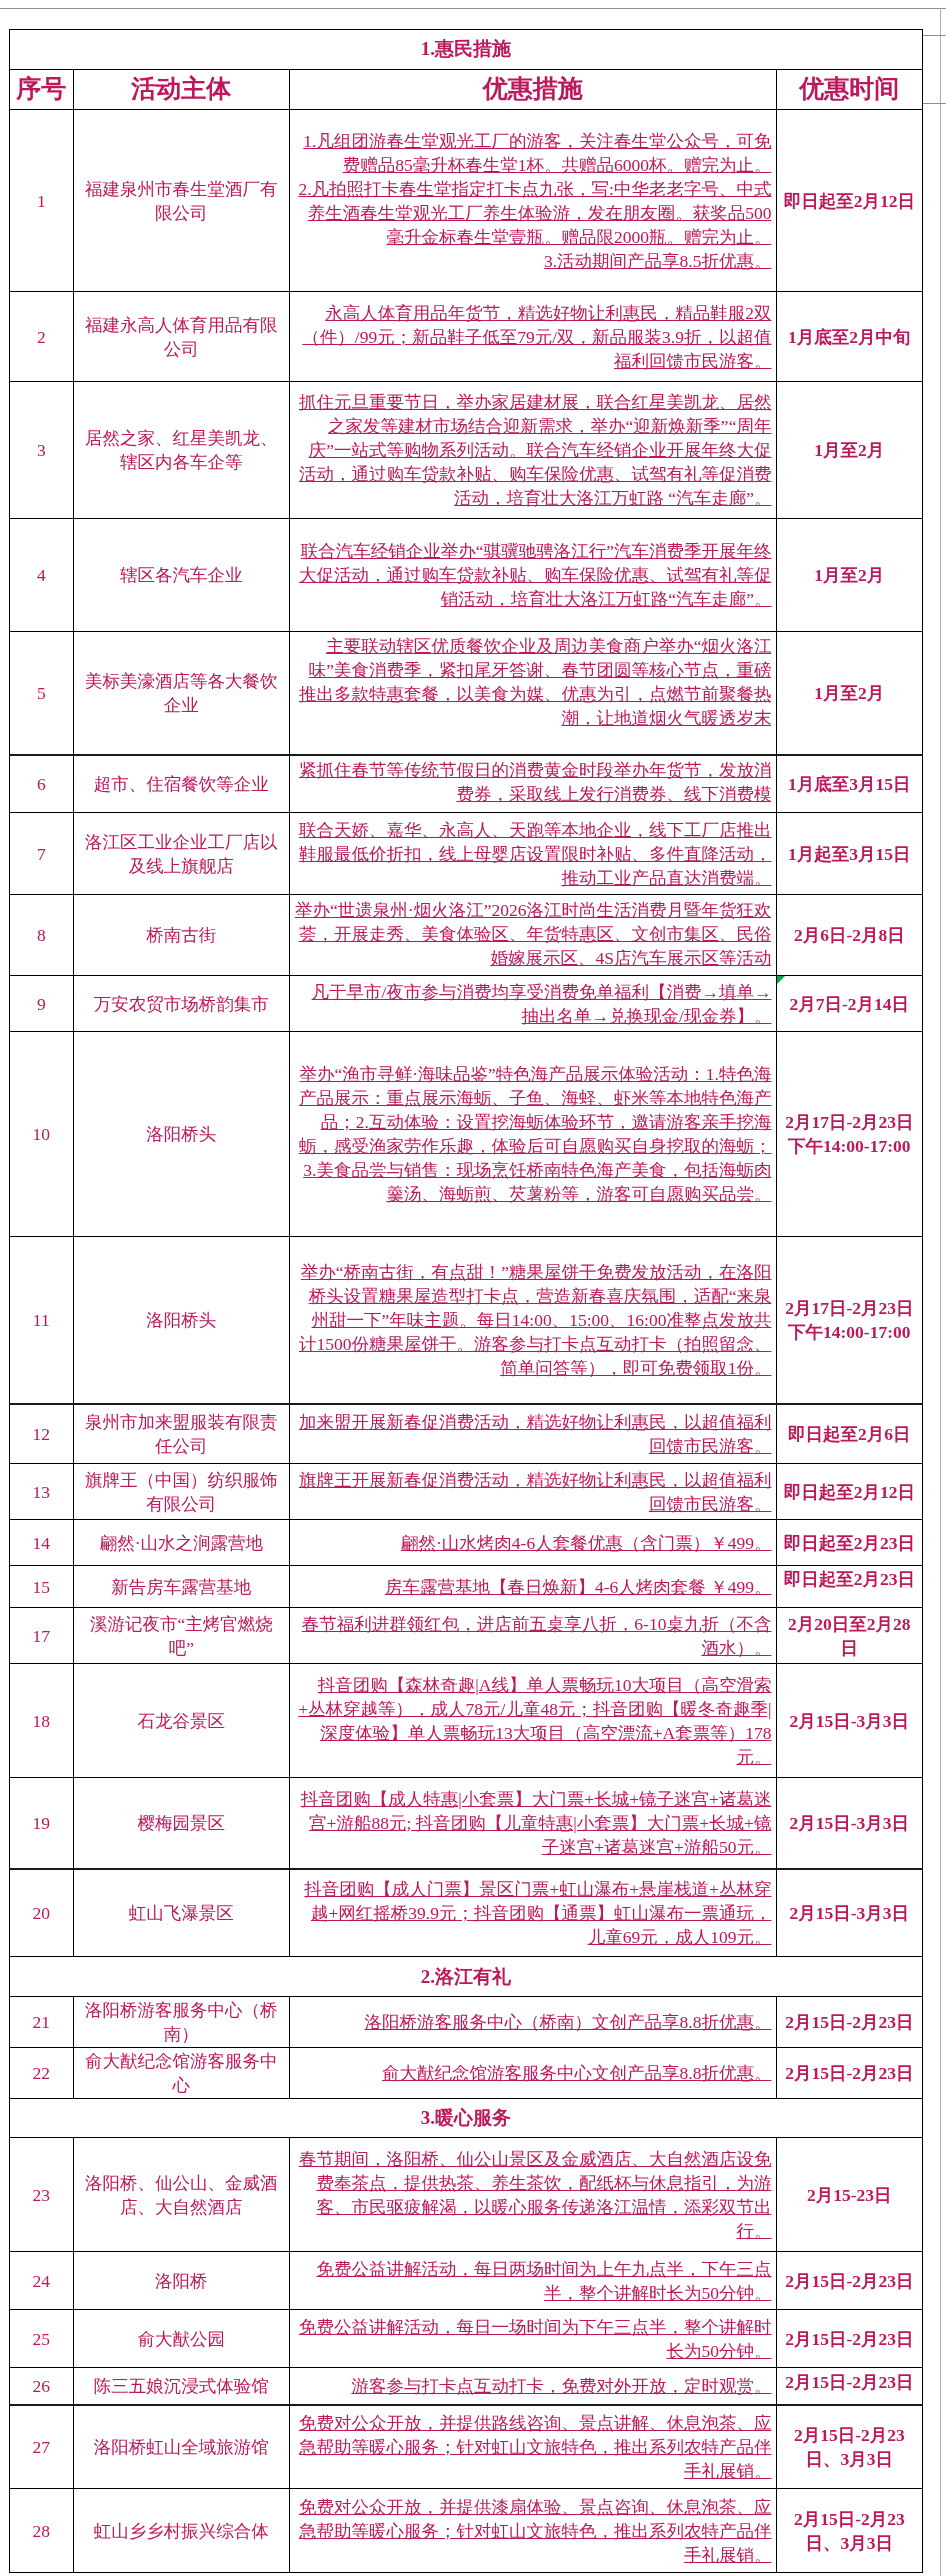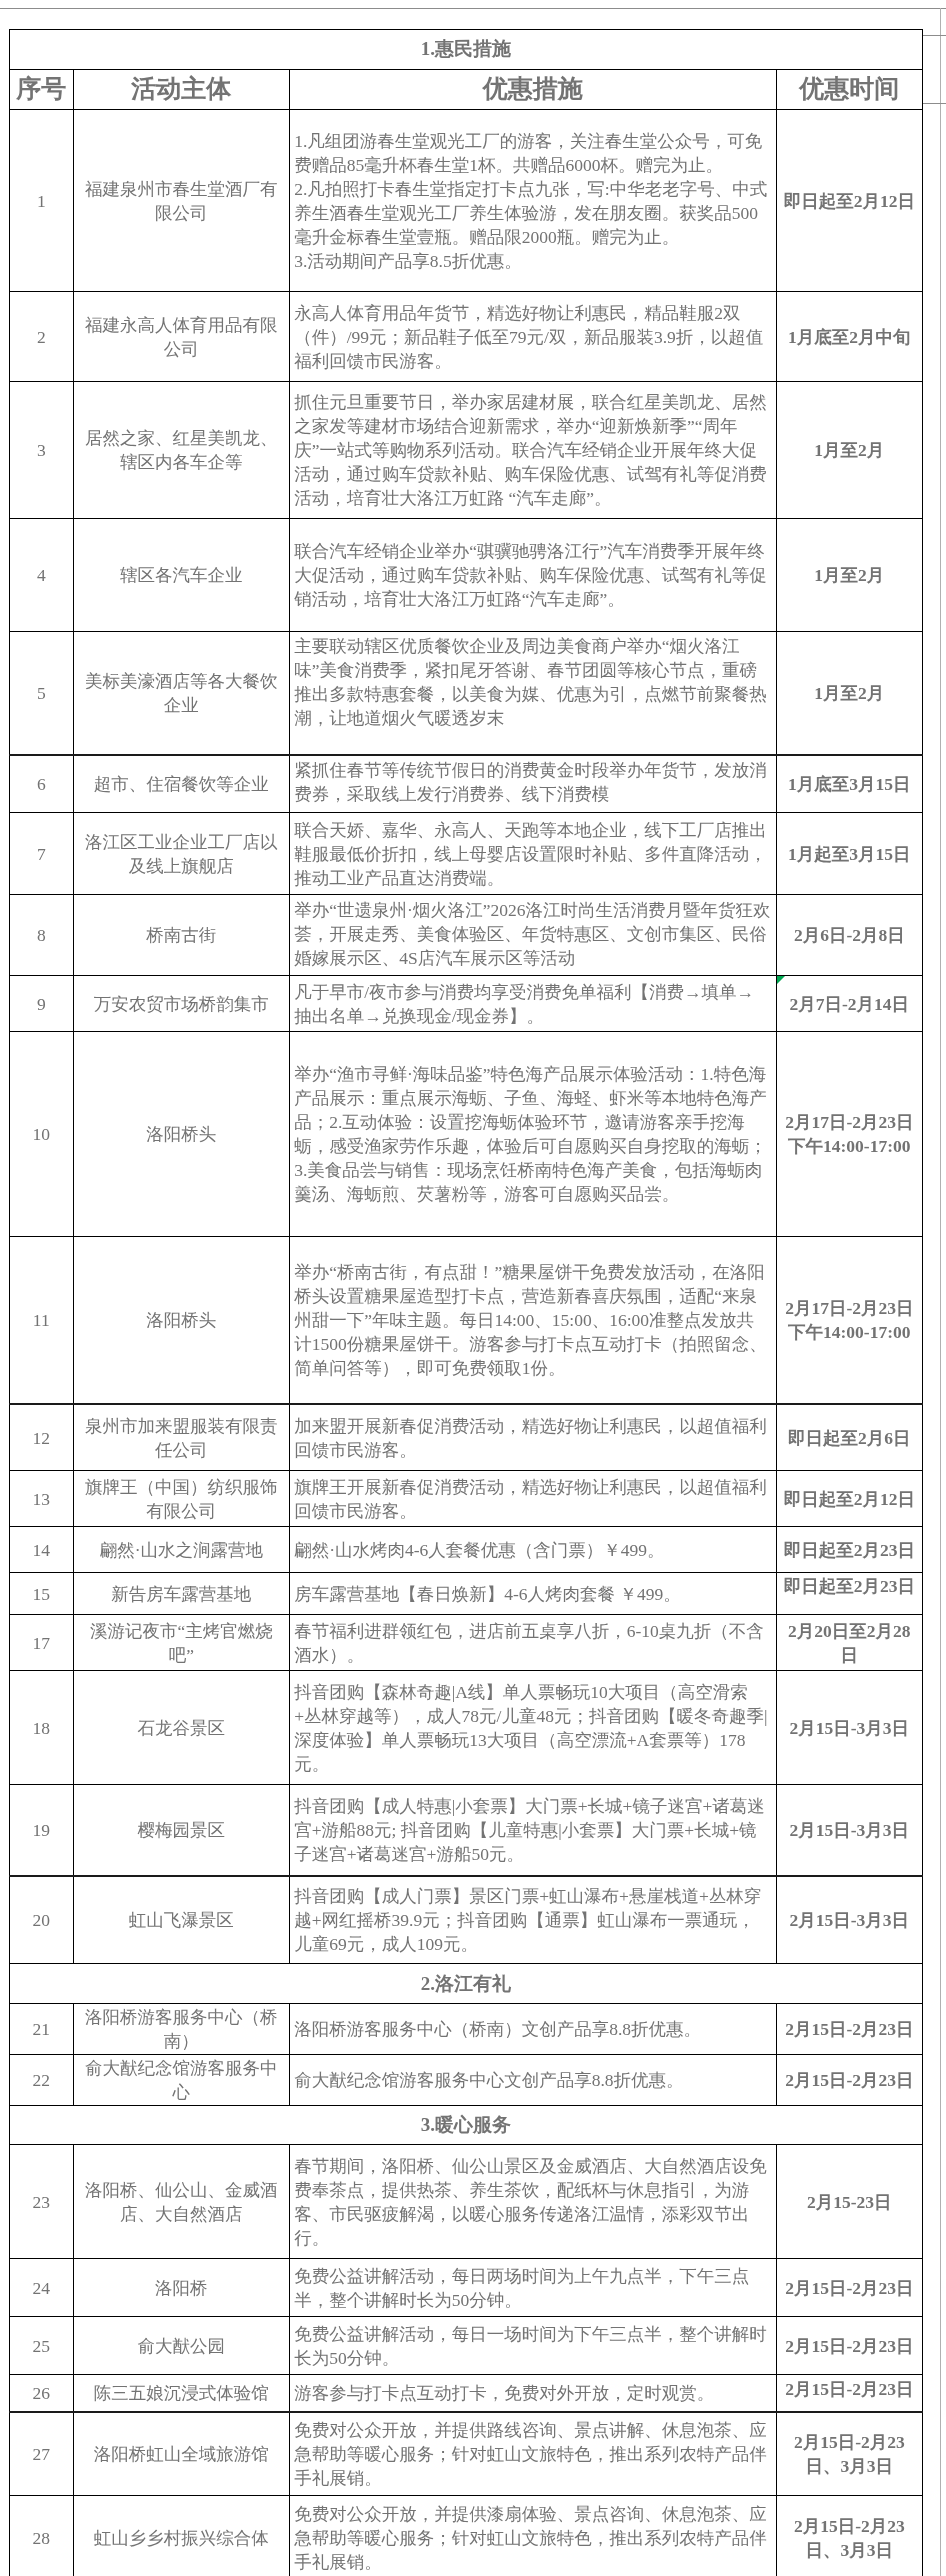--- a/index.html
+++ b/index.html
@@ -2,21 +2,21 @@
 <html style="font-size:14px"><head>
 <meta charset="utf-8">
 <style>
   html,body{margin:0;padding:0;background:#ffffff;}
   .canvas{
     position:relative;
     width:947px;
     min-height:2576px;
     background:#ffffff;
     font-family:"Liberation Serif","DejaVu Serif",serif;
-    color:#737373;
+    color:#be185d;
     overflow:hidden;
   }
   
   .top-gridline{position:absolute;left:0;top:8px;width:947px;height:0.9px;background:#8c8c8c;}
   .right-gridline{position:absolute;left:940px;top:8px;width:0.9px;height:2568px;background:#b0b0b0;}
   .right-tick{position:absolute;left:922px;width:25.4px;height:0.9px;background:#8c8c8c;}
   .right-tick.t1{top:35px;}
   .right-tick.t2{top:103px;}
 
   table.sheet{
@@ -46,21 +46,21 @@
   }
   tr.colhead-row td{
     font-weight:bold;
     font-size:25px;
     text-align:center;
     height:38px;
     border-bottom:1.8px solid #000;
   }
   td.c-no{text-align:center;}
   td.c-entity{text-align:center;padding:0.9px 2.6px;}
-  td.c-measure{text-align:left;}
+  td.c-measure{text-align:right;text-decoration:underline;}
   td.c-time{text-align:center;position:relative;padding:0.9px 3.5px;font-weight:bold;}
   tr.thick-top td{border-top:2.6px solid #1a1a1a;}
   .measure-box{white-space:pre-line;}
   td.cliptop{vertical-align:top;}
   .clipbox{overflow:hidden;}
   .note-marker{
     position:absolute;left:0;top:0;width:0;height:0;
     border-top:8.8px solid #00a651;
     border-right:8.8px solid transparent;
   }
@@ -198,21 +198,21 @@
         <tr style="height: 167px;">
           <td class="c-no">11</td>
           <td class="c-entity">洛阳桥头</td>
           <td class="c-measure">
             <div class="measure-box">举办“桥南古街，有点甜！”糖果屋饼干免费发放活动，在洛阳桥头设置糖果屋造型打卡点，营造新春喜庆氛围，适配“来泉州甜一下”年味主题。每日14:00、15:00、16:00准整点发放共计1500份糖果屋饼干。游客参与打卡点互动打卡（拍照留念、简单问答等），即可免费领取1份。</div>
           </td>
           <td class="c-time">
             <div>2月17日-2月23日下午14:00-17:00</div>
           </td>
         </tr>
-        <tr class="thick-top" style="height: 67px;">
+        <tr class="thick-top" style="height: 60px;">
           <td class="c-no">12</td>
           <td class="c-entity">泉州市加来盟服装有限责任公司</td>
           <td class="c-measure">
             <div class="measure-box">加来盟开展新春促消费活动，精选好物让利惠民，以超值福利回馈市民游客。</div>
           </td>
           <td class="c-time">
             <div>即日起至2月6日</div>
           </td>
         </tr>
         <tr style="height: 56px;">

